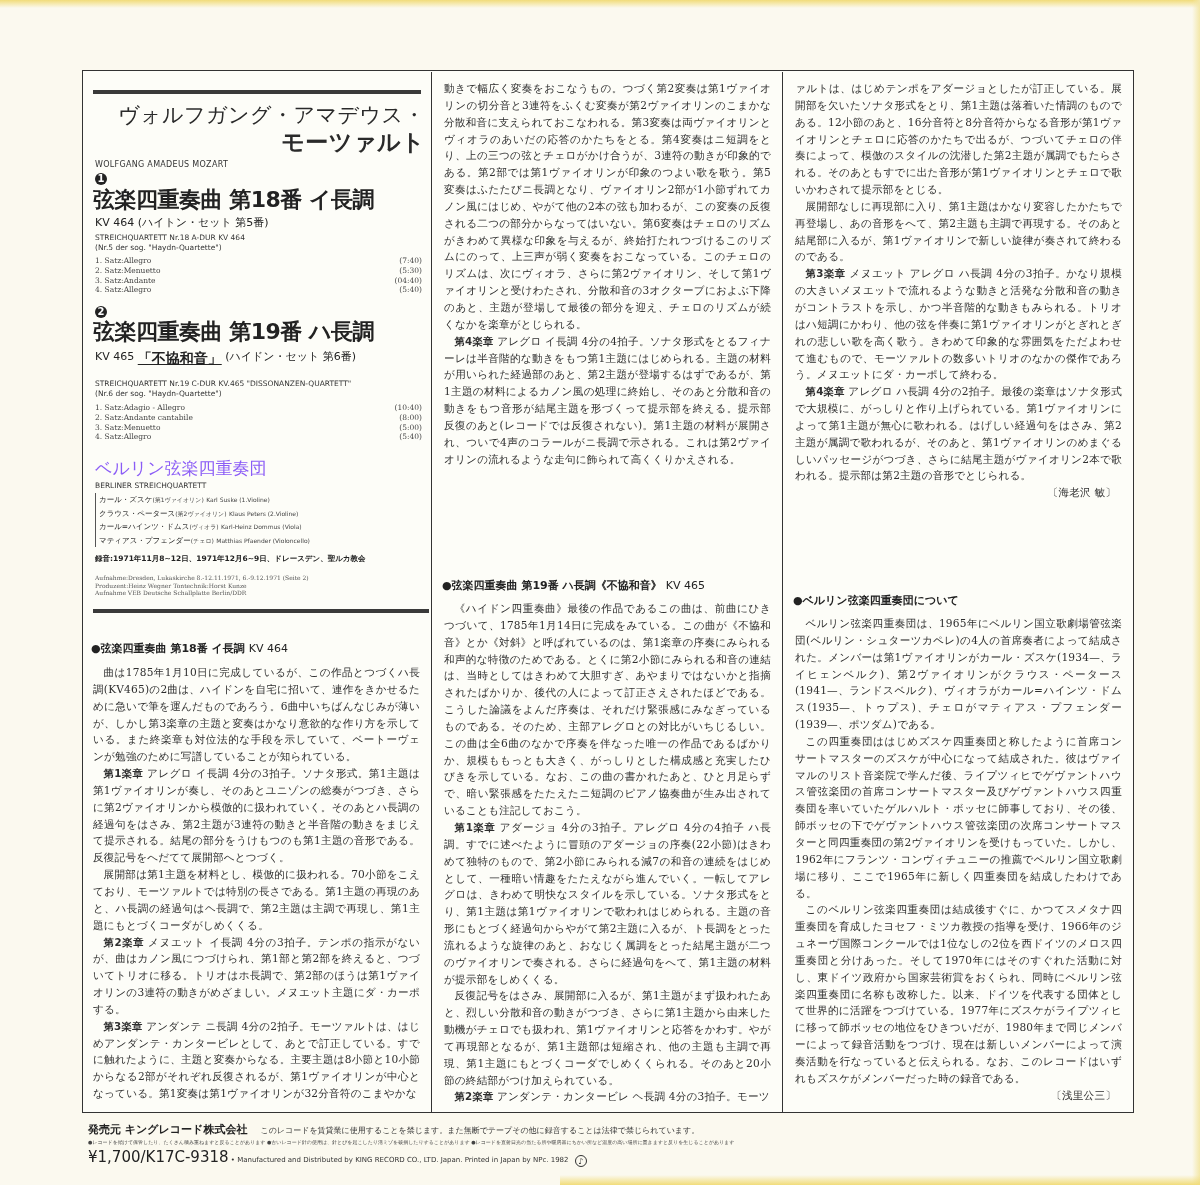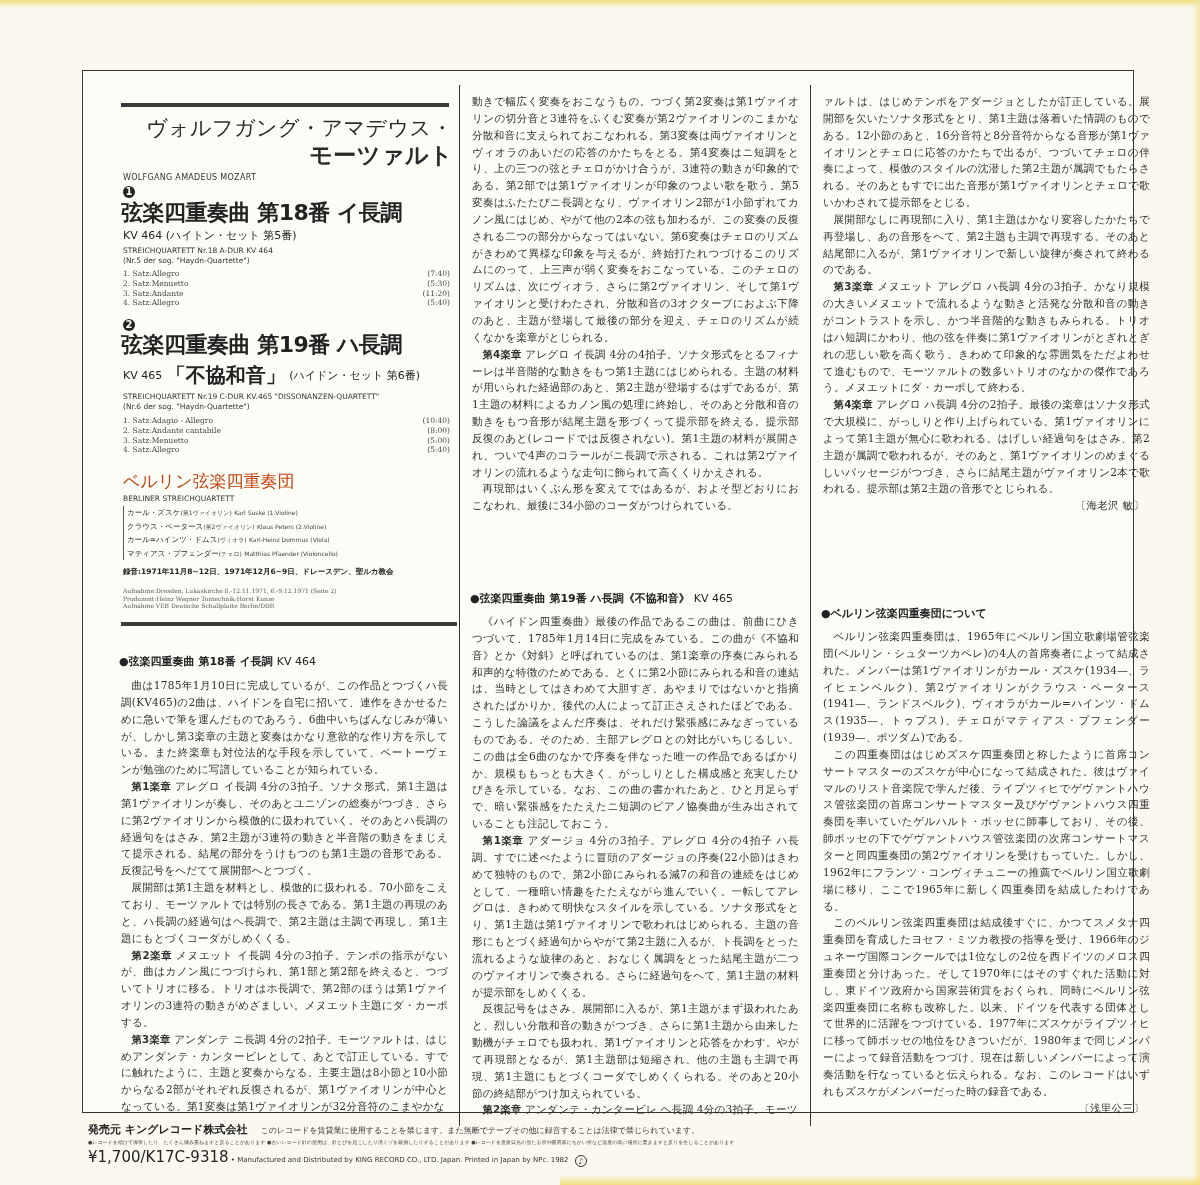--- a/index.html
+++ b/index.html
@@ -21,21 +21,21 @@
   .stain-bottom {
     position: absolute; left: 560px; bottom: 0; width: 640px; height: 10px;
     background: linear-gradient(to top, #f1dc7a, rgba(241,220,122,0));
   }
   .frame {
     position: absolute; left: 82px; top: 70px; width: 1052px; height: 1043px;
     border: 1.5px solid #333;
     background: #fdfdf8;
   }
   .col {
-    position: absolute; top: 14px; height: 100%; margin-left: 28px;
+    position: absolute; top: 1px; height: 100%;
   }
   .col1 { left: 0; width: 348px; }
   .col2 { left: 348px; width: 351px; border-left: 1.5px solid #333; }
   .col3 { left: 699px; width: 351px; border-left: 1.5px solid #333; }
 
   .rule-thick { position: absolute; height: 4px; background: #3a3a3a; }
 
   
   .composer-ja {
     position: absolute; left: 12px; top: 30px; width: 330px;
@@ -55,33 +55,33 @@
   }
   .work-title {
     position: absolute; left: 10px; width: 336px;
     font-family: "DejaVu Sans", sans-serif; font-weight: bold; font-size: 22px; color: #222;
     letter-spacing: -0.5px; white-space: nowrap;
   }
   .kv-line {
     position: absolute; left: 12px; white-space: nowrap;
     font-family: "DejaVu Sans", sans-serif; font-size: 11px; color: #222;
   }
-  .kv-line .big { font-size: 20px; font-weight: bold; vertical-align: -3px; }
+  .kv-line .big { font-size: 14px; font-weight: bold; vertical-align: -3px; text-decoration: underline; }
   .de-title {
     position: absolute; left: 12px; width: 330px;
     font-family: "DejaVu Sans", sans-serif; font-size: 7.5px; line-height: 10px; color: #333; white-space: nowrap;
   }
   .tracks { position: absolute; left: 12px; width: 327px; }
   .track {
     display: flex; justify-content: space-between;
     font-family: "DejaVu Serif", serif; font-size: 7.5px; line-height: 9.8px; color: #444;
   }
   .ens-ja {
     position: absolute; left: 12px; top: 463px;
-    font-family: "DejaVu Sans", sans-serif; font-size: 17px; color: #c2410c;
+    font-family: "DejaVu Sans", sans-serif; font-size: 17px; color: #8b5cf6;
   }
   .ens-en {
     position: absolute; left: 12px; top: 485px;
     font-family: "DejaVu Sans", sans-serif; font-size: 7.5px; color: #333;
   }
   .members {
     position: absolute; left: 12px; top: 497px; width: 330px;
     border-left: 1px solid #555; padding-left: 3px;
   }
   .member {
@@ -164,21 +164,21 @@
       <div class="track">
           <span>1. Satz:Allegro</span>
           <span>(7:40)</span>
         </div>
       <div class="track">
           <span>2. Satz:Menuetto</span>
           <span>(5:30)</span>
         </div>
       <div class="track">
           <span>3. Satz:Andante</span>
-          <span>(11:20)</span>
+          <span>(04:40)</span>
         </div>
       <div class="track">
           <span>4. Satz:Allegro</span>
           <span>(5:40)</span>
         </div>
     </div>
 
     <div class="num-mark" style="top:234px;">2</div>
     <div class="work-title" style="top:245px;">弦楽四重奏曲 第19番 ハ長調</div>
     <div class="kv-line" style="top:277px;">
@@ -237,21 +237,20 @@
       <p><span>展開部は第1主題を材料とし、模倣的に扱われる。70小節をこえており、モーツァルトでは特別の長さである。第1主題の再現のあと、ハ長調の経過句はヘ長調で、第2主題は主調で再現し、第1主題にもとづくコーダがしめくくる。</span></p>
       <p><span class="mvt">第2楽章</span><span> メヌエット イ長調 4分の3拍子。テンポの指示がないが、曲はカノン風につづけられ、第1部と第2部を終えると、つづいてトリオに移る。トリオはホ長調で、第2部のほうは第1ヴァイオリンの3連符の動きがめざましい。メヌエット主題にダ・カーポする。</span></p>
       <p><span class="mvt">第3楽章</span><span> アンダンテ ニ長調 4分の2拍子。モーツァルトは、はじめアンダンテ・カンタービレとして、あとで訂正している。すでに触れたように、主題と変奏からなる。主要主題は8小節と10小節からなる2部がそれぞれ反復されるが、第1ヴァイオリンが中心となっている。第1変奏は第1ヴァイオリンが32分音符のこまやかな</span></p>
     </div>
   </div>
 
   <div class="col col2">
     <div class="body-text" style="left:12px; top:8px;">
       <p class="noindent"><span id="cont-3">動きで幅広く変奏をおこなうもの。つづく第2変奏は第1ヴァイオリンの切分音と3連符をふくむ変奏が第2ヴァイオリンのこまかな分散和音に支えられておこなわれる。第3変奏は両ヴァイオリンとヴィオラのあいだの応答のかたちをとる。第4変奏はニ短調をとり、上の三つの弦とチェロがかけ合うが、3連符の動きが印象的である。第2部では第1ヴァイオリンが印象のつよい歌を歌う。第5変奏はふたたびニ長調となり、ヴァイオリン2部が1小節ずれてカノン風にはじめ、やがて他の2本の弦も加わるが、この変奏の反復される二つの部分からなってはいない。第6変奏はチェロのリズムがきわめて異様な印象を与えるが、終始打たれつづけるこのリズムにのって、上三声が弱く変奏をおこなっている。このチェロのリズムは、次にヴィオラ、さらに第2ヴァイオリン、そして第1ヴァイオリンと受けわたされ、分散和音の3オクターブにおよぶ下降のあと、主題が登場して最後の部分を迎え、チェロのリズムが続くなかを楽章がとじられる。</span></p>
       <p><span class="mvt">第4楽章</span><span> アレグロ イ長調 4分の4拍子。ソナタ形式をとるフィナーレは半音階的な動きをもつ第1主題にはじめられる。主題の材料が用いられた経過部のあと、第2主題が登場するはずであるが、第1主題の材料によるカノン風の処理に終始し、そのあと分散和音の動きをもつ音形が結尾主題を形づくって提示部を終える。提示部反復のあと(レコードでは反復されない)。第1主題の材料が展開され、ついで4声のコラールがニ長調で示される。これは第2ヴァイオリンの流れるような走句に飾られて高くくりかえされる。</span></p>
-      <p><span>再現部はいくぶん形を変えてではあるが、およそ型どおりにおこなわれ、最後に34小節のコーダがつけられている。</span></p>
     </div>
 
     <div class="section-head" style="left:10px; top:506px;text-align:center;">
       <span>●弦楽四重奏曲 第19番 ハ長調《不協和音》</span>
       <span class="kv">KV 465</span>
     </div>
     <div class="body-text" style="left:12px; top:528px; height:510px; overflow:hidden;">
       <p><span>《ハイドン四重奏曲》最後の作品であるこの曲は、前曲にひきつづいて、1785年1月14日に完成をみている。この曲が《不協和音》とか《対斜》と呼ばれているのは、第1楽章の序奏にみられる和声的な特徴のためである。とくに第2小節にみられる和音の連結は、当時としてはきわめて大胆すぎ、あやまりではないかと指摘されたばかりか、後代の人によって訂正さえされたほどである。こうした論議をよんだ序奏は、それだけ緊張感にみなぎっているものである。そのため、主部アレグロとの対比がいちじるしい。この曲は全6曲のなかで序奏を伴なった唯一の作品であるばかりか、規模ももっとも大きく、がっしりとした構成感と充実したひびきを示している。なお、この曲の書かれたあと、ひと月足らずで、暗い緊張感をたたえたニ短調のピアノ協奏曲が生み出されていることも注記しておこう。</span></p>
       <p><span class="mvt">第1楽章</span><span> アダージョ 4分の3拍子。アレグロ 4分の4拍子 ハ長調。すでに述べたように冒頭のアダージョの序奏(22小節)はきわめて独特のもので、第2小節にみられる減7の和音の連続をはじめとして、一種暗い情趣をたたえながら進んでいく。一転してアレグロは、きわめて明快なスタイルを示している。ソナタ形式をとり、第1主題は第1ヴァイオリンで歌われはじめられる。主題の音形にもとづく経過句からやがて第2主題に入るが、ト長調をとった流れるような旋律のあと、おなじく属調をとった結尾主題が二つのヴァイオリンで奏される。さらに経過句をへて、第1主題の材料が提示部をしめくくる。</span></p>
       <p><span>反復記号をはさみ、展開部に入るが、第1主題がまず扱われたあと、烈しい分散和音の動きがつづき、さらに第1主題から由来した動機がチェロでも扱われ、第1ヴァイオリンと応答をかわす。やがて再現部となるが、第1主題部は短縮され、他の主題も主調で再現、第1主題にもとづくコーダでしめくくられる。そのあと20小節の終結部がつけ加えられている。</span></p>

